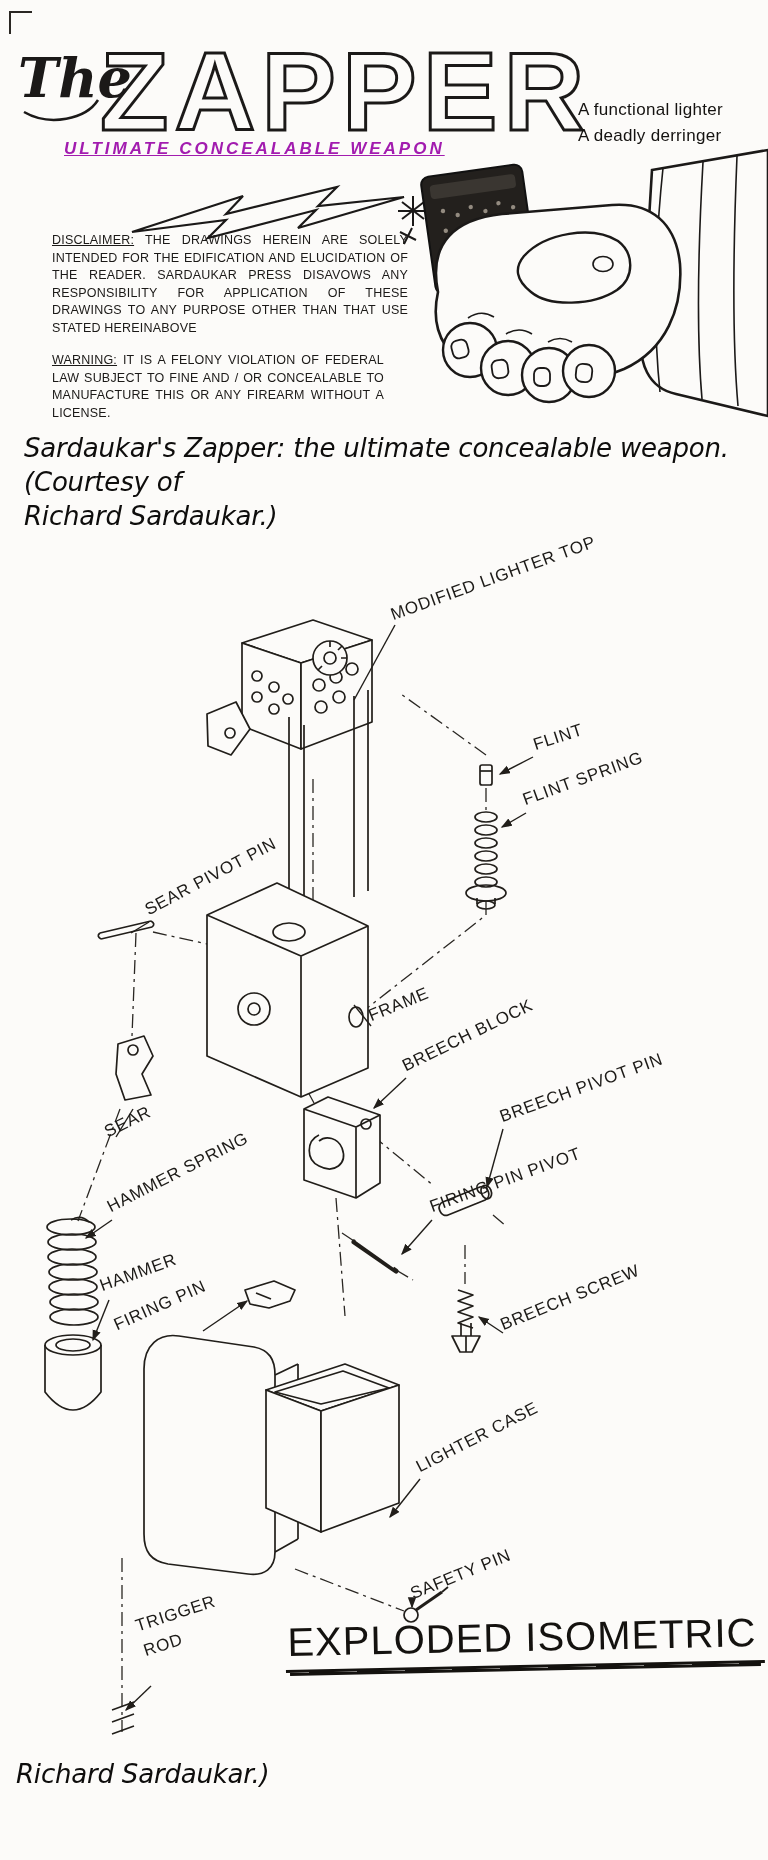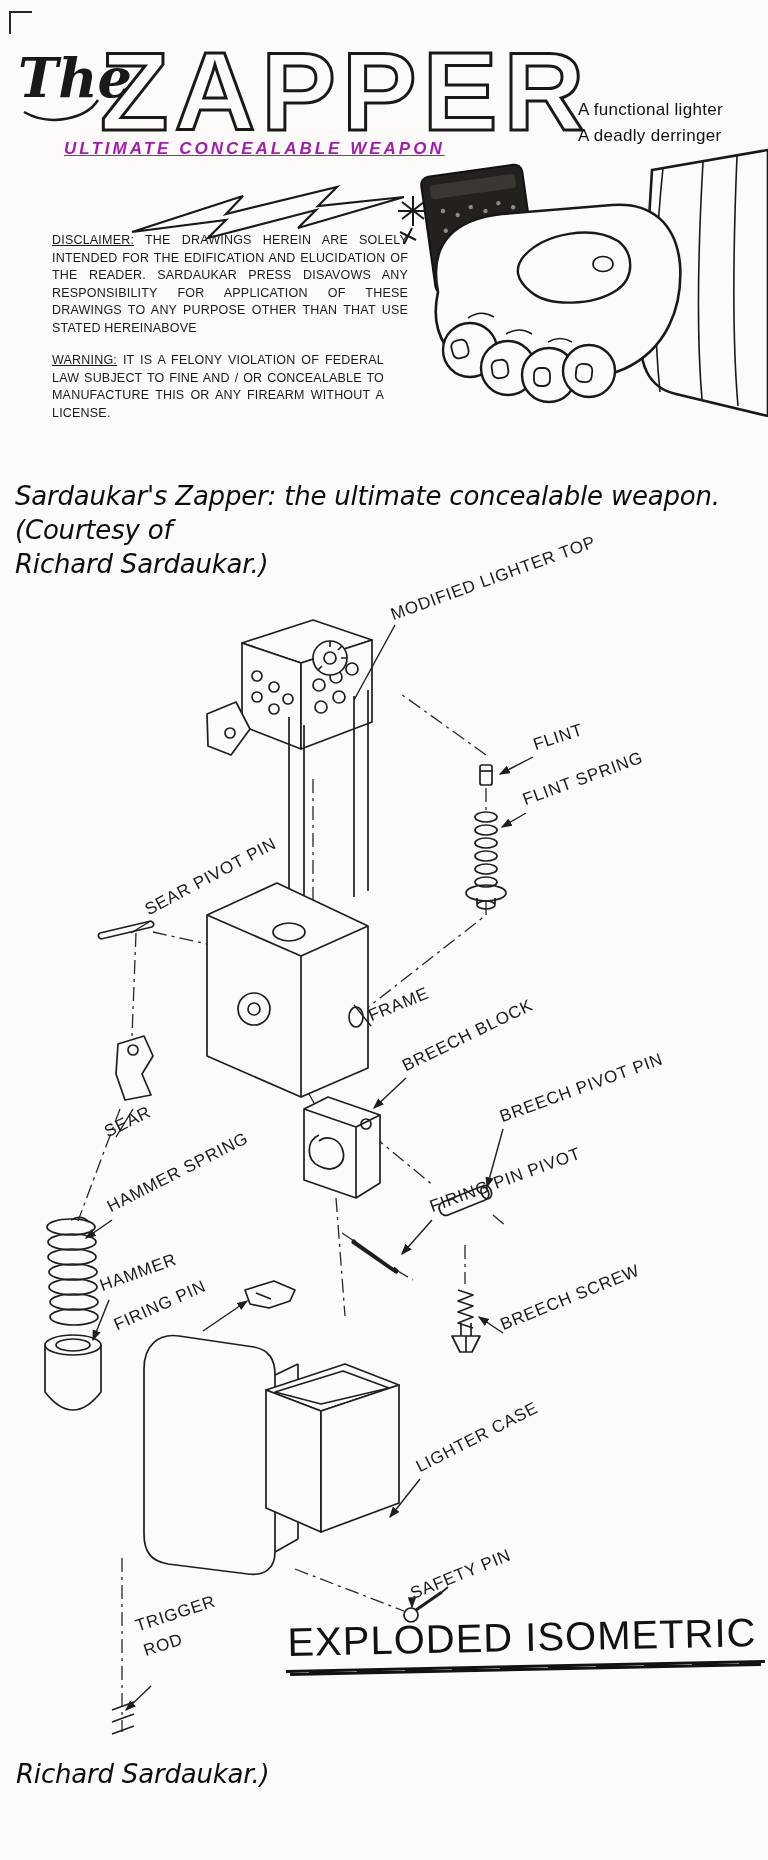--- a/index.html
+++ b/index.html
@@ -138,21 +138,21 @@
   <div class="abs legal" style="left:52px; top:232px; width:356px;">
     <span class="lbl-u">DISCLAIMER:</span>
     <span>THE DRAWINGS HEREIN ARE SOLELY INTENDED FOR THE EDIFICATION AND ELUCIDATION OF THE READER. SARDAUKAR PRESS DISAVOWS ANY RESPONSIBILITY FOR APPLICATION OF THESE DRAWINGS TO ANY PURPOSE OTHER THAN THAT USE STATED HEREINABOVE</span>
   </div>
 
   <div class="abs legal" style="left:52px; top:352px; width:332px;">
     <span class="lbl-u">WARNING:</span>
     <span>IT IS A FELONY VIOLATION OF FEDERAL LAW SUBJECT TO FINE AND / OR CONCEALABLE TO MANUFACTURE THIS OR ANY FIREARM WITHOUT A LICENSE.</span>
   </div>
 
-  <div class="abs caption" style="left:15px; top:432px; width:740px;margin-top:48px;">
+  <div class="abs caption" style="left:24px; top:432px; width:740px;">
     <div>Sardaukar's Zapper: the ultimate concealable weapon. (Courtesy of</div>
     <div>Richard Sardaukar.)</div>
   </div>
 
   <div class="diagram">
     <svg width="768" height="1250" viewBox="0 0 768 1250" style="position:absolute; left:0; top:0;">
       <defs>
         <marker id="ah" markerWidth="9" markerHeight="8" refX="7" refY="3" orient="auto">
           <path d="M0,0 L8,3 L0,6 Z" fill="#211e1a"></path>
         </marker>

